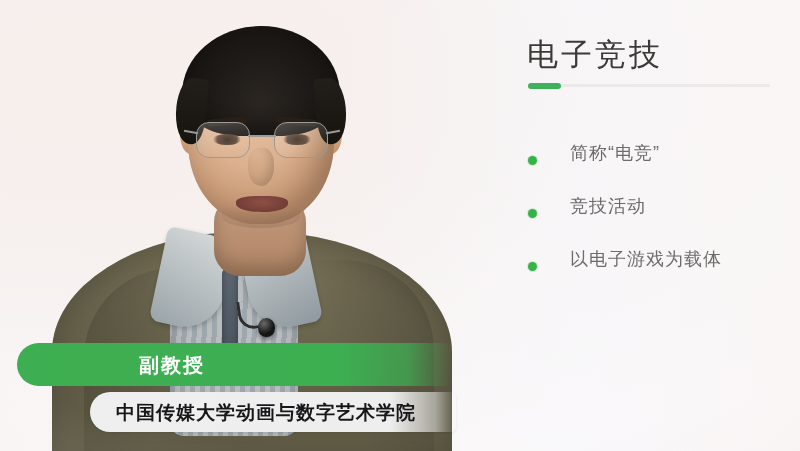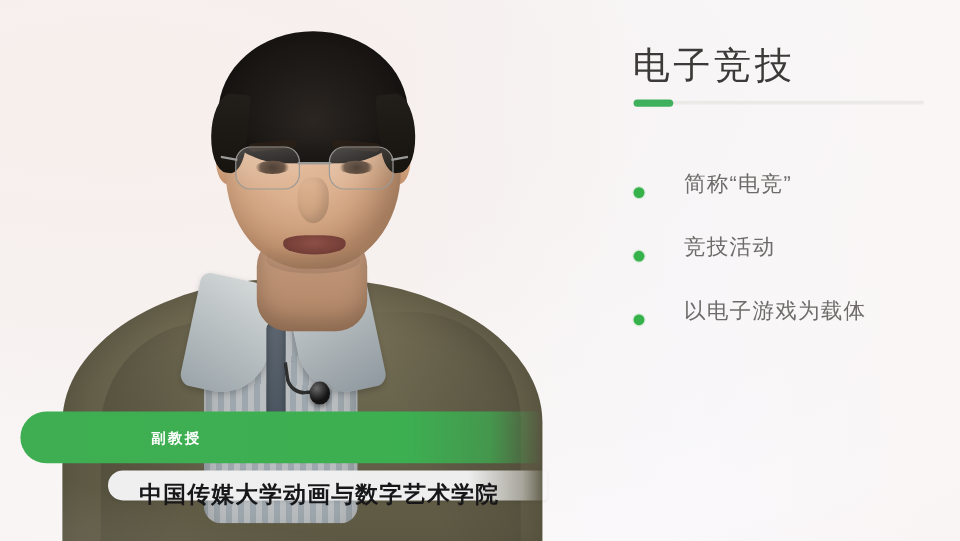--- a/index.html
+++ b/index.html
@@ -124,23 +124,23 @@
     box-shadow:0 0 0 1px rgba(54,178,74,.18);}
   .btxt{margin-left:15px;font-size:18px;color:#6e6c6a;letter-spacing:1px;white-space:nowrap;}
 
   
   .lower{position:absolute;left:0;top:0;width:800px;height:451px;pointer-events:none;}
   .name-bar{position:absolute;left:17px;top:343px;width:435px;height:43px;
     background:linear-gradient(90deg,#3fae52 0%,#3caf51 74%,rgba(60,175,81,.72) 90%,rgba(60,175,81,0) 100%);
     border-radius:22px 6px 6px 22px;pointer-events:auto;}
   .name{position:absolute;left:28px;top:4px;font-size:28px;font-weight:bold;color:#ffffff;
     letter-spacing:3px;line-height:36px;}
-  .title-role{position:absolute;left:109px;top:11px;font-size:12px;font-weight:bold;color:#ffffff;
+  .title-role{position:absolute;left:122px;top:11px;font-size:20px;font-weight:bold;color:#ffffff;
     letter-spacing:2px;line-height:23px;}
-  .org-bar{position:absolute;left:90px;top:392px;width:366px;height:25px;
+  .org-bar{position:absolute;left:90px;top:392px;width:366px;height:40px;
     background:linear-gradient(90deg,#efefef 0%,#eeeeee 82%,rgba(238,238,238,.55) 94%,rgba(238,238,238,0) 100%);
     border-radius:21px 5px 5px 21px;pointer-events:auto;
     box-shadow:0 1px 3px rgba(0,0,0,.08);}
   .org{position:absolute;left:26px;top:8px;font-size:19px;font-weight:bold;color:#17171a;
     letter-spacing:1px;line-height:26px;white-space:nowrap;}
 </style>
 </head>
 <body>
 
 <div class="stage">

